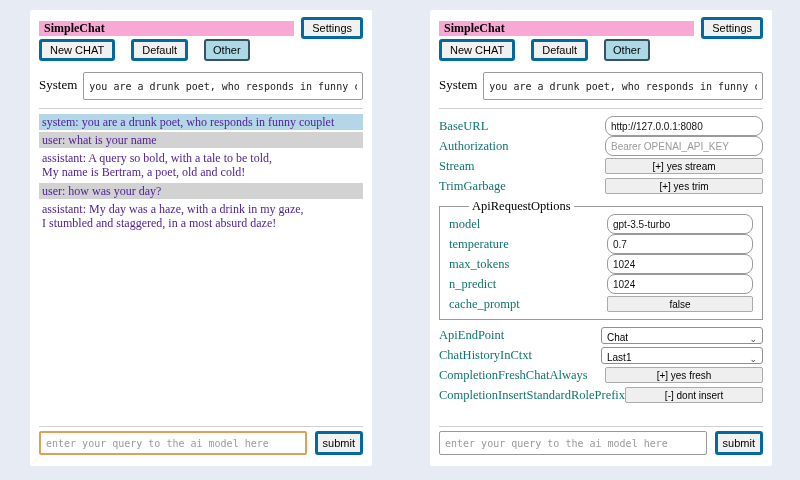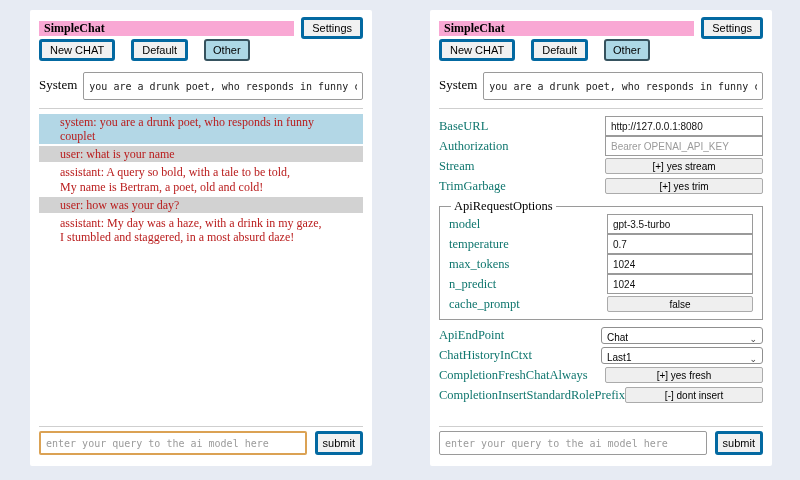--- a/index.html
+++ b/index.html
@@ -58,22 +58,22 @@
     font-family: "DejaVu Sans Mono", monospace;
     font-size: 10px; padding: 3px 5px;
     color: #222;
   }
   hr.sep { border: none; border-top: 1px solid #cfcfcf; margin: 8px 0 3px 0; width: 100%; }
 
   
   .chat-area { flex: 1; overflow: hidden; margin-top: 2px; }
   .msg {
     font-size: 12px; line-height: 1.18;
-    padding: 1px 21px; margin-bottom: 2px;
-    white-space: pre-line; color: #b91c1c;
+    padding: 1px 3px; margin-bottom: 2px;
+    white-space: pre-line; color: #4c1d95;
   }
   .msg-system { background: #b3d7e6; }
   .msg-user   { background: #d2d2d2; }
   .msg-assistant { background: #ffffff; }
 
   
   .footer { margin-top: auto; }
   .query-row { display: flex; gap: 8px; align-items: stretch; margin-top: 4px; }
   .query-input {
     flex: 1; height: 24px;
@@ -91,21 +91,21 @@
     display: flex; align-items: center; justify-content: space-between;
     height: 20px;
   }
   .srow-label { font-size: 12.5px; color: #0f766e; }
   .ctrl {
     font-family: "Liberation Sans", sans-serif;
     font-size: 10px;
   }
   input.ctrl {
     width: 158px; height: 20px;
-    border: 1px solid #9a9a9a; border-radius: 0;
+    border: 1px solid #9a9a9a; border-radius: 8px;
     padding: 1px 5px; color: #111;
   }
   input.ctrl::placeholder, .query-input::placeholder, .system-input::placeholder { color: #9b9b9b; }
   button.ctrl {
     width: 158px; height: 16px;
     background: #efefef;
     border: 1px solid #ababab; border-radius: 2px;
     cursor: pointer;
   }
   .selectbox {
@@ -116,21 +116,21 @@
     padding: 0 5px;
     cursor: pointer;
   }
   .selectbox .chev { font-size: 9px; color: #444; line-height: 8px; }
   fieldset.api-options {
     border: 1px solid #9a9a9a;
     margin: 3px 0 5px 0;
     padding: 0 9px 5px 9px;
     border-radius: 0;
   }
-  fieldset.api-options legend { font-size: 12.5px; padding: 0 3px; margin-left: 2px; }
+  fieldset.api-options legend { font-size: 12.5px; padding: 0 3px; margin-left: 20px; }
   fieldset.api-options input.ctrl, fieldset.api-options button.ctrl { width: 146px; }
 </style>
 </head>
 <body>
 
 <div class="panel panel-left">
   <div class="panel-inner">
 
     <div class="header-row">
       <div class="title-bar">SimpleChat</div>

